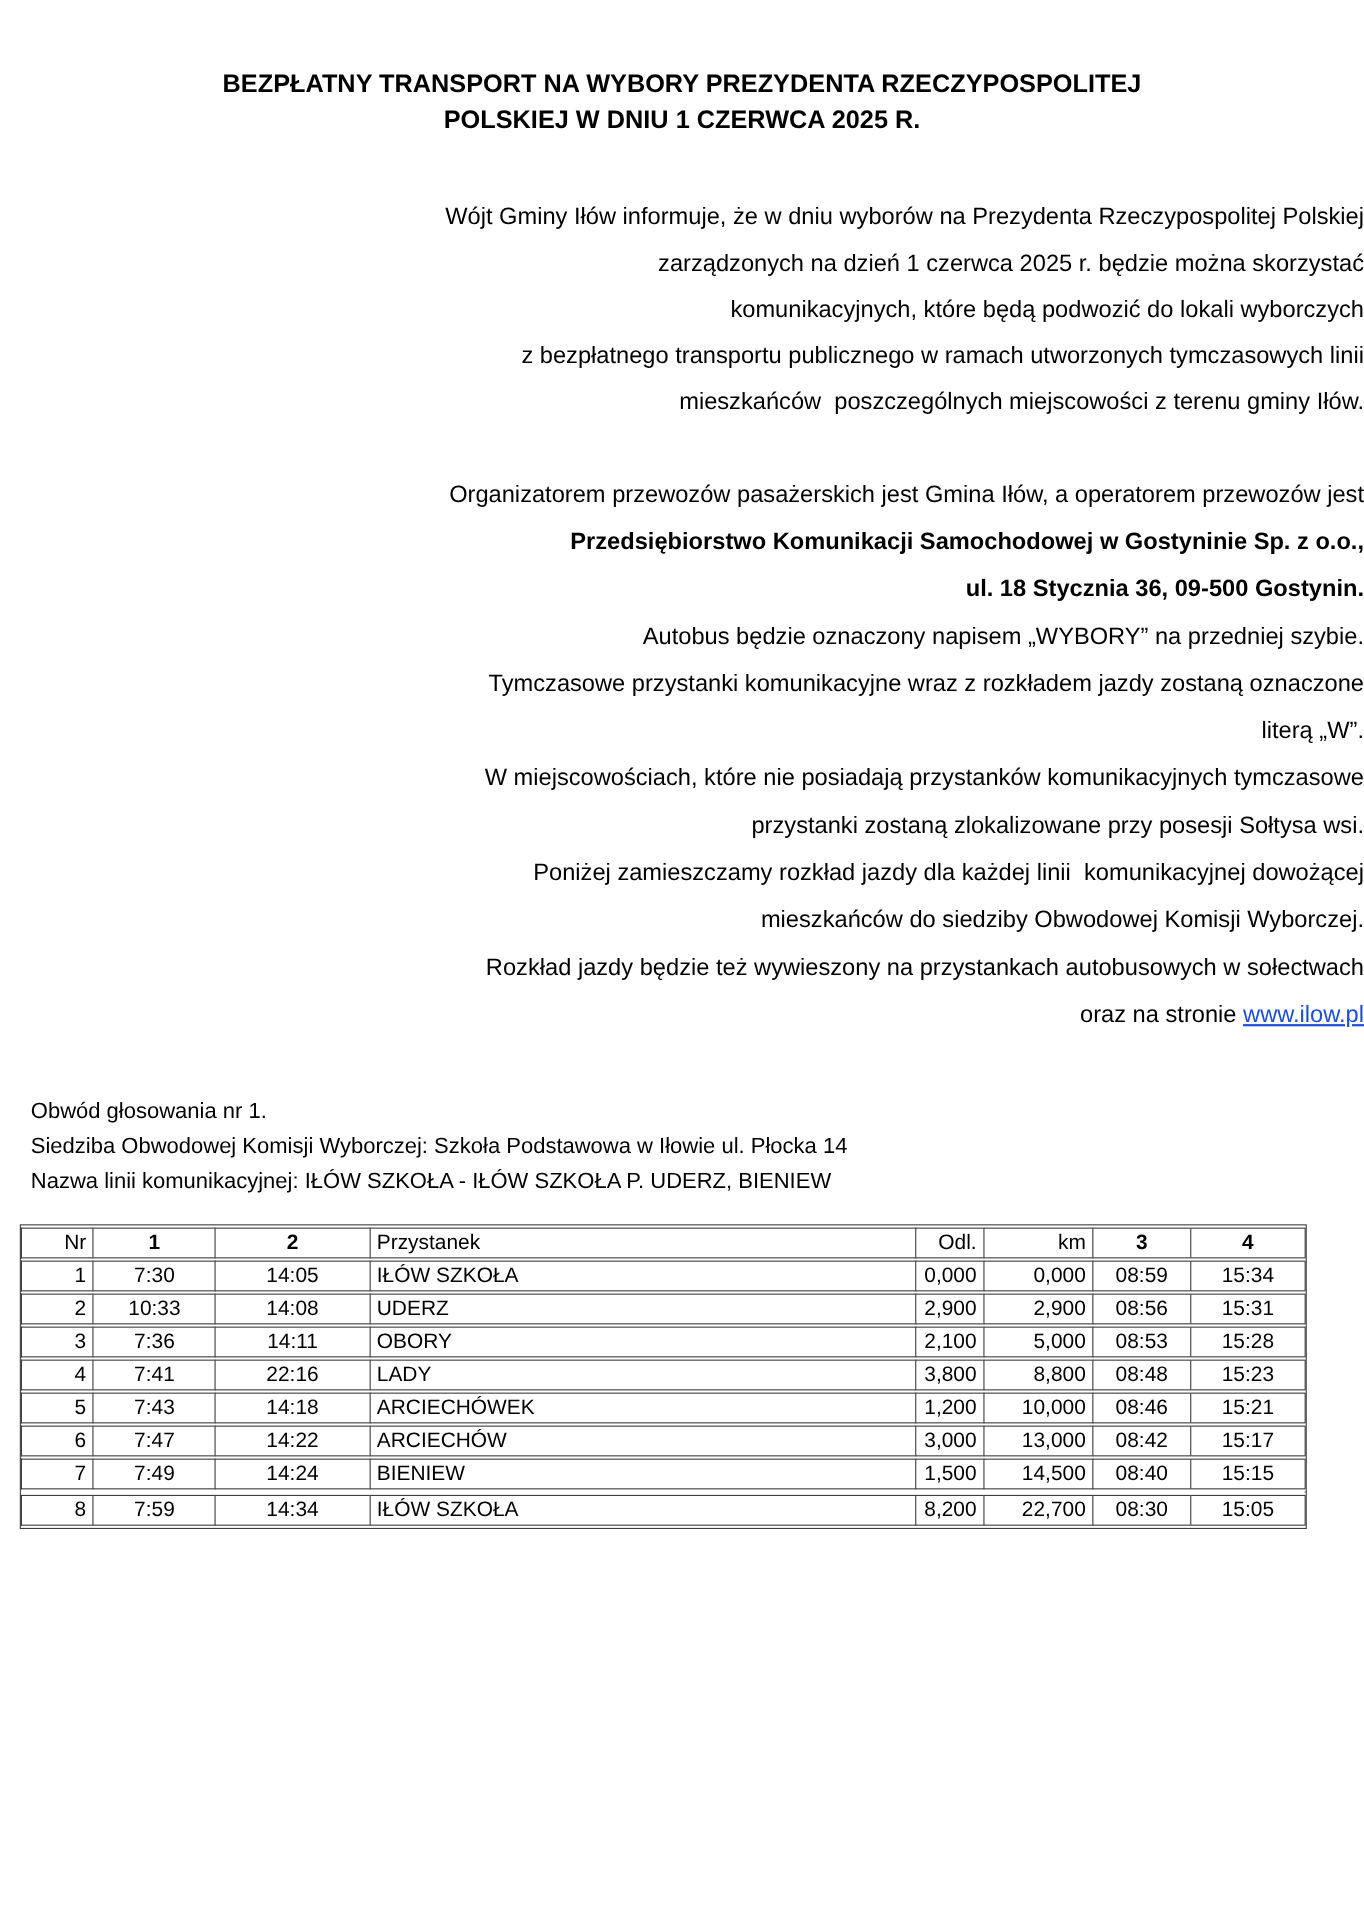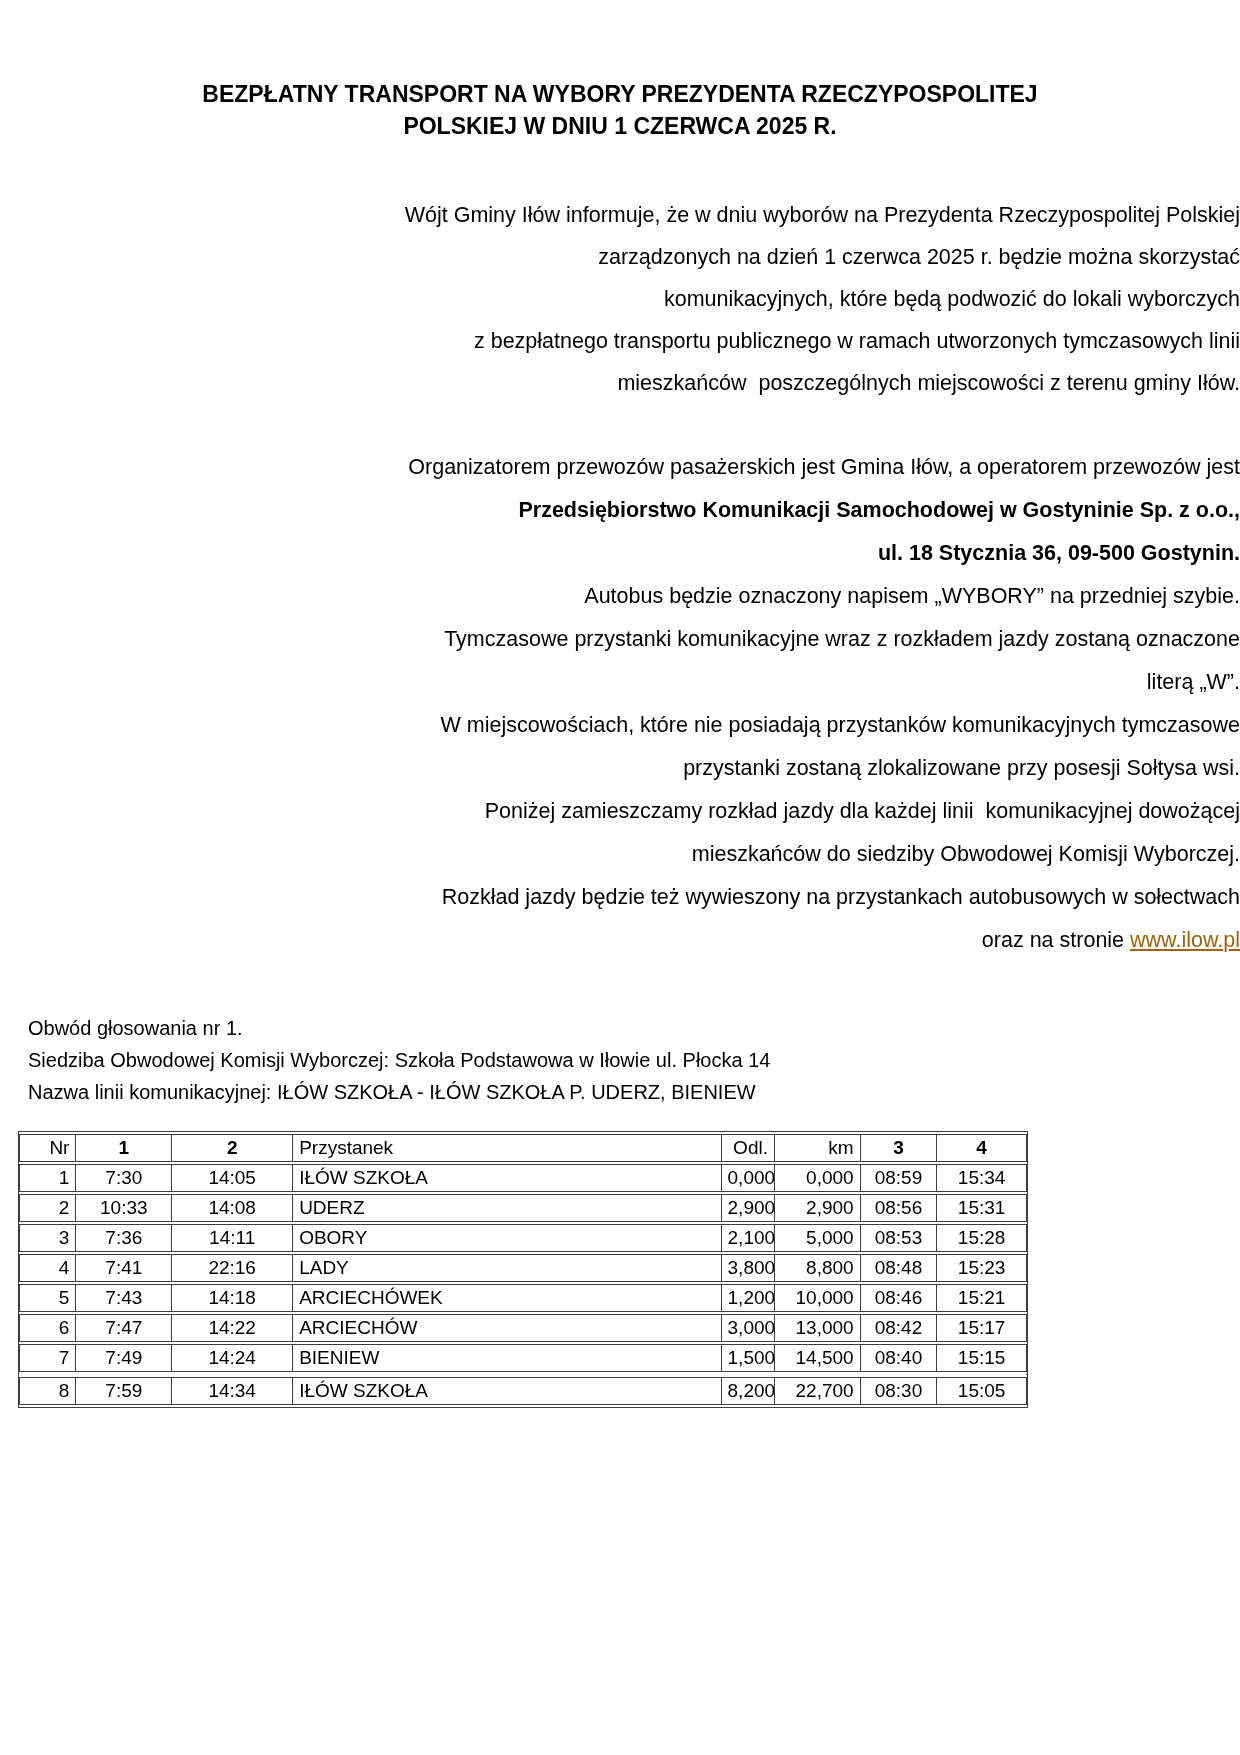--- a/index.html
+++ b/index.html
@@ -7,39 +7,39 @@
     position: relative;
     width: 1240px;
     height: 1755px;
     background: #ffffff;
     color: #000000;
     font-family: "Liberation Sans", "DejaVu Sans", sans-serif;
     overflow: hidden;
     box-sizing: border-box;
   }
   .title {
-    padding-top: 78px;
+    padding-top: 60px;
     text-align: center;
     font-weight: 700;
     font-size: 23px;
     line-height: 32px;
   }
   .para { text-align: right; }
   .pline { font-size: 21.5px; white-space: pre-wrap; }
   #intro { margin-top: 52px; }
   #intro .pline { line-height: 42px; }
   #details { margin-top: 42px; }
   #details .pline { line-height: 43px; }
   .bold { font-weight: 700; }
   .link { color: #0000EE; text-decoration: underline; cursor: pointer; }
   .info { margin: 50px 0 0 28px; }
   .info-line { font-size: 20px; line-height: 32px; white-space: pre-wrap; }
   .schedule {
     margin: 23px 0 0 18px;
-    width: 1010px;
+    width: 1170px;
     border-collapse: separate;
     border-spacing: 0 2px;
     border: 1px solid #3d3d3d;
     table-layout: fixed;
     font-size: 19px;
   }
   .schedule th, .schedule td {
     border: 1px solid #3d3d3d;
     border-right: none;
     padding: 1px 6px;
@@ -78,21 +78,21 @@
       <div class="pline bold">Przedsiębiorstwo Komunikacji Samochodowej w Gostyninie Sp. z o.o.,</div>
       <div class="pline bold">ul. 18 Stycznia 36, 09-500 Gostynin.</div>
       <div class="pline">Autobus będzie oznaczony napisem „WYBORY” na przedniej szybie.</div>
       <div class="pline">Tymczasowe przystanki komunikacyjne wraz z rozkładem jazdy zostaną oznaczone</div>
       <div class="pline">literą „W”.</div>
       <div class="pline">W miejscowościach, które nie posiadają przystanków komunikacyjnych tymczasowe</div>
       <div class="pline">przystanki zostaną zlokalizowane przy posesji Sołtysa wsi.</div>
       <div class="pline">Poniżej zamieszczamy rozkład jazdy dla każdej linii  komunikacyjnej dowożącej</div>
       <div class="pline">mieszkańców do siedziby Obwodowej Komisji Wyborczej.</div>
       <div class="pline">Rozkład jazdy będzie też wywieszony na przystankach autobusowych w sołectwach</div>
-      <div class="pline"><span>oraz na stronie </span><a class="link" href="#" style="color: #a16207;">www.ilow.pl</a></div>
+      <div class="pline"><span>oraz na stronie </span><a class="link" href="#" style="color: #1d4ed8;">www.ilow.pl</a></div>
     </div>
 
   <div class="info">
     <div class="info-line">Obwód głosowania nr 1.</div>
     <div class="info-line">Siedziba Obwodowej Komisji Wyborczej: Szkoła Podstawowa w Iłowie ul. Płocka 14</div>
     <div class="info-line">Nazwa linii komunikacyjnej: IŁÓW SZKOŁA - IŁÓW SZKOŁA P. UDERZ, BIENIEW</div>
   </div>
 
   <table class="schedule">
     <colgroup>

